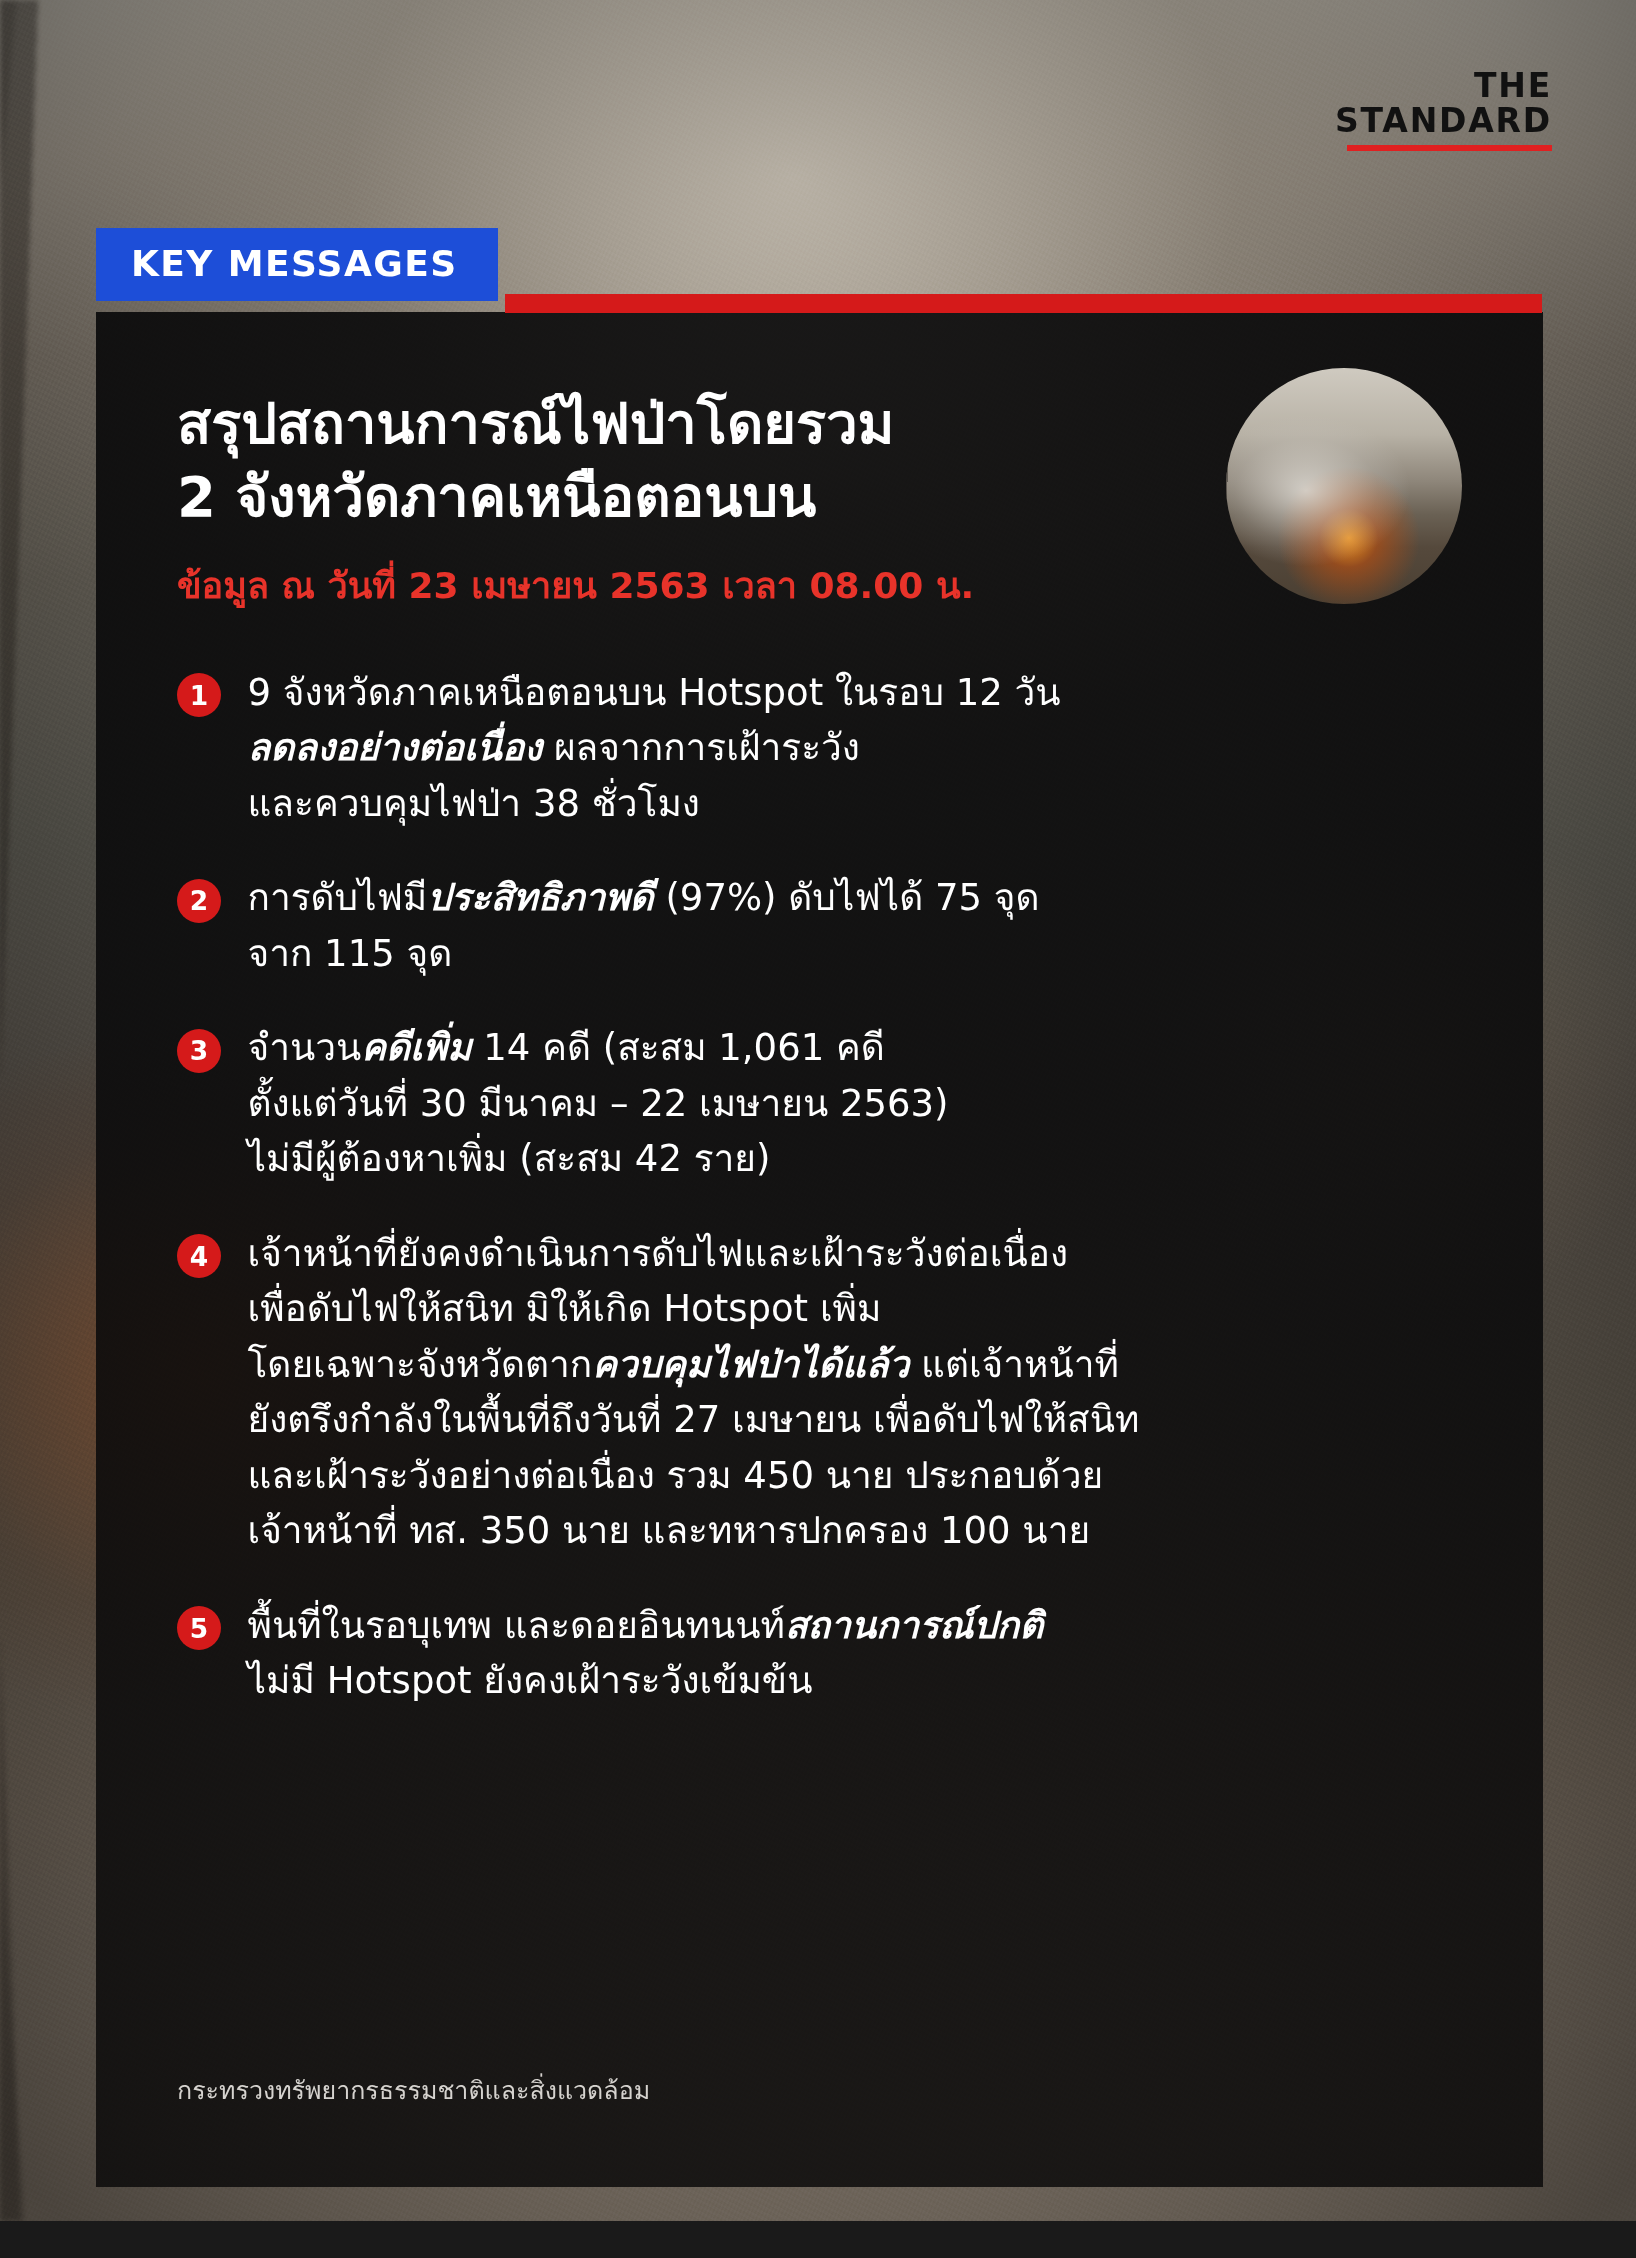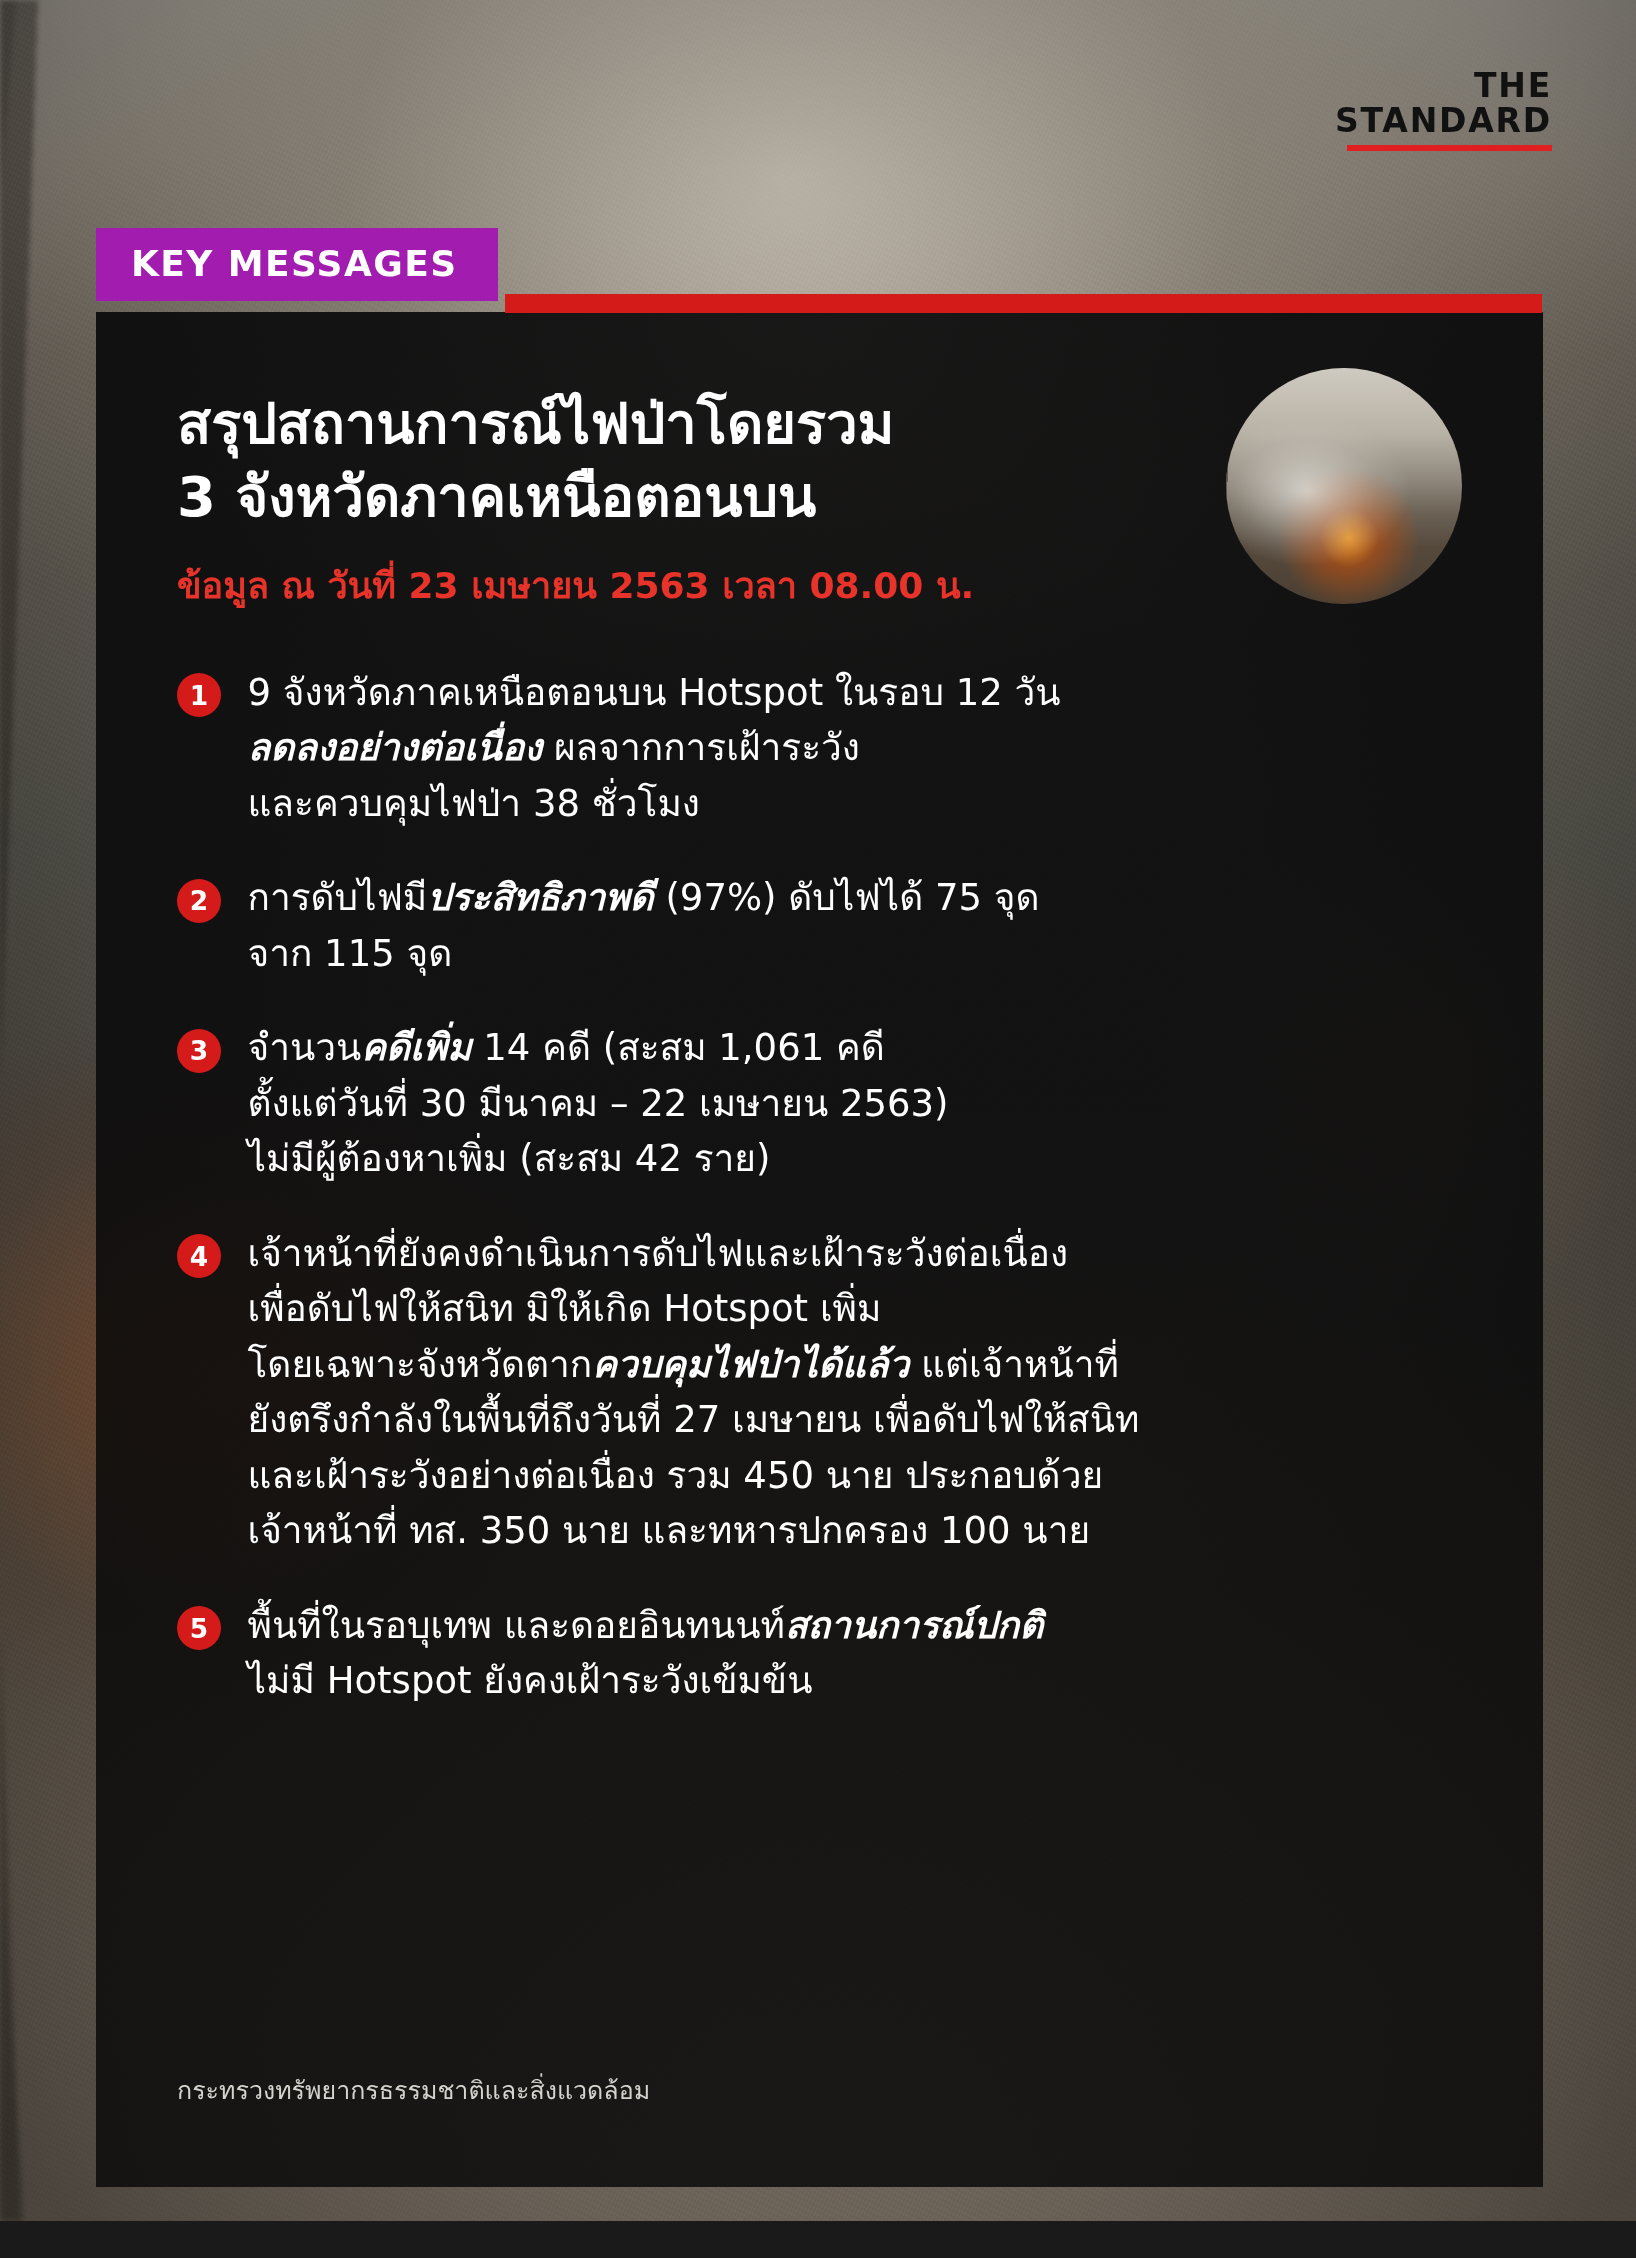--- a/index.html
+++ b/index.html
@@ -87,21 +87,21 @@
     width: 205px;
     background: #e02020;
     margin-left: auto;
   }
 
   
   .keytab {
     position: absolute;
     left: 96px;
     top: 228px;
-    background: #a21caf;
+    background: #1d4ed8;
     color: #fff;
     padding: 17.6px 41px 19.4px 35px;
     font-size: 36px;
     font-weight: 700;
     letter-spacing: 1.4px;
     z-index: 6;
     line-height: 1;
   }
   .redbar {
     position: absolute;
@@ -245,21 +245,21 @@
 
   <div class="content">
 
     <div class="circle-photo">
       <div class="branch"></div>
       <div class="smoke"></div>
     </div>
 
     <div class="headline">
       <div>สรุปสถานการณ์ไฟป่าโดยรวม</div>
-      <div>3 จังหวัดภาคเหนือตอนบน</div>
+      <div>2 จังหวัดภาคเหนือตอนบน</div>
     </div>
 
     <div class="datestamp">ข้อมูล ณ วันที่ 23 เมษายน 2563 เวลา 08.00 น.</div>
 
     <div class="list" id="list">
         <div class="item">
           <div class="bullet">1</div>
           <div class="item-text">
             <div><span>9 จังหวัดภาคเหนือตอนบน Hotspot ในรอบ 12 วัน</span></div>
             <div><b>ลดลงอย่างต่อเนื่อง</b><span> ผลจากการเฝ้าระวัง</span></div>

